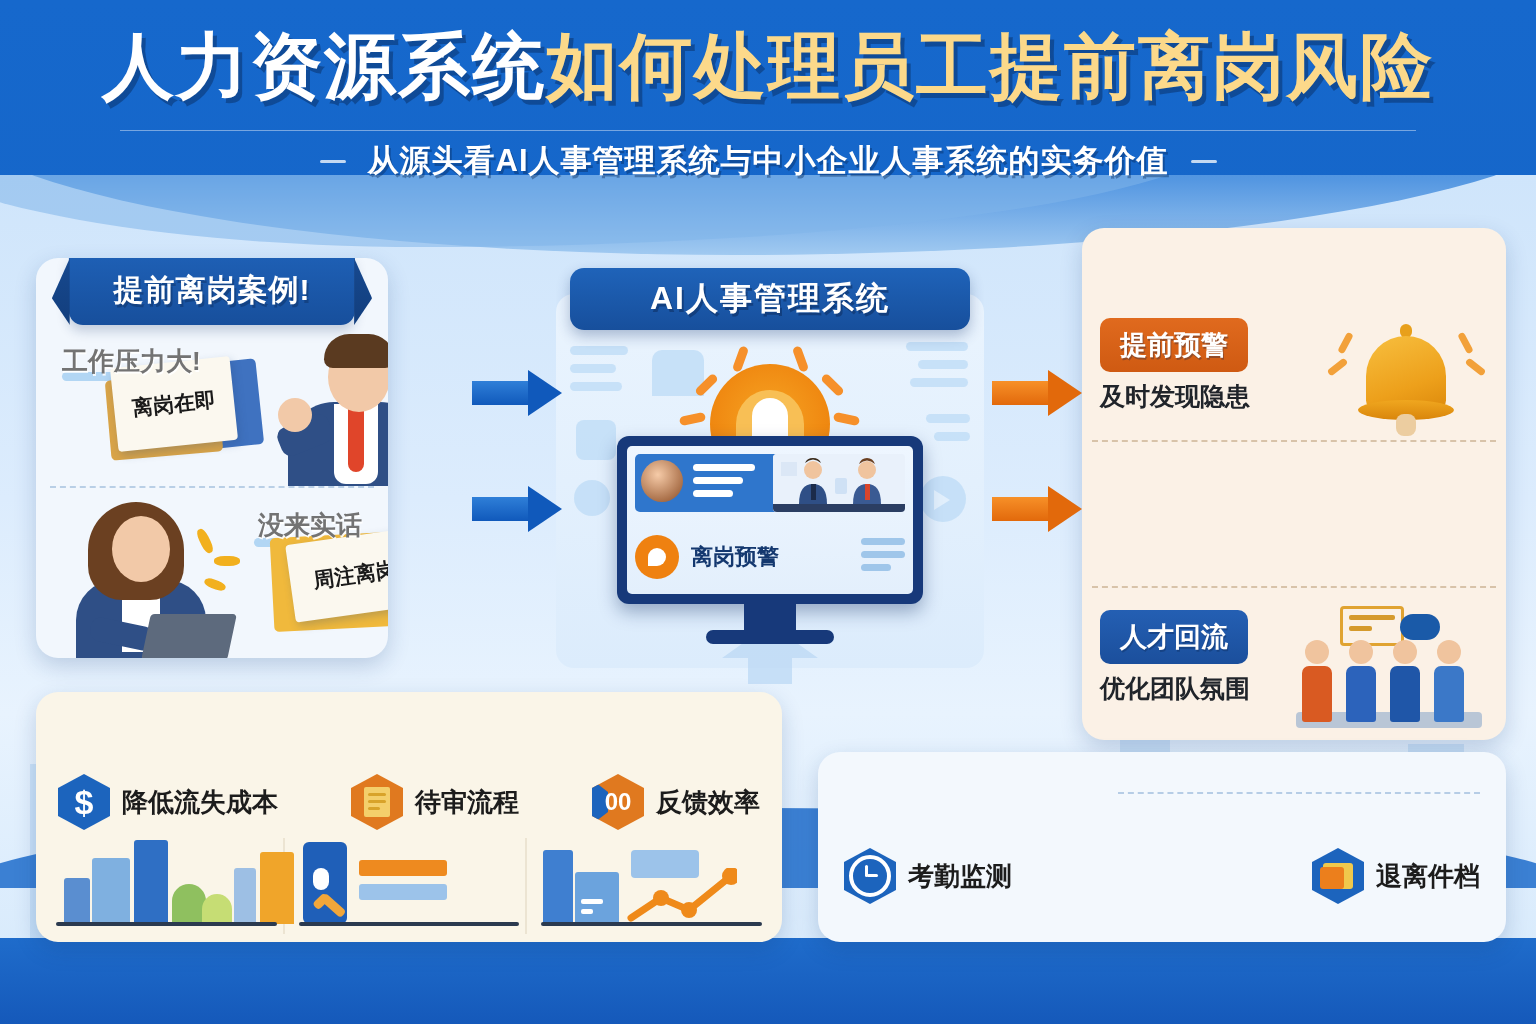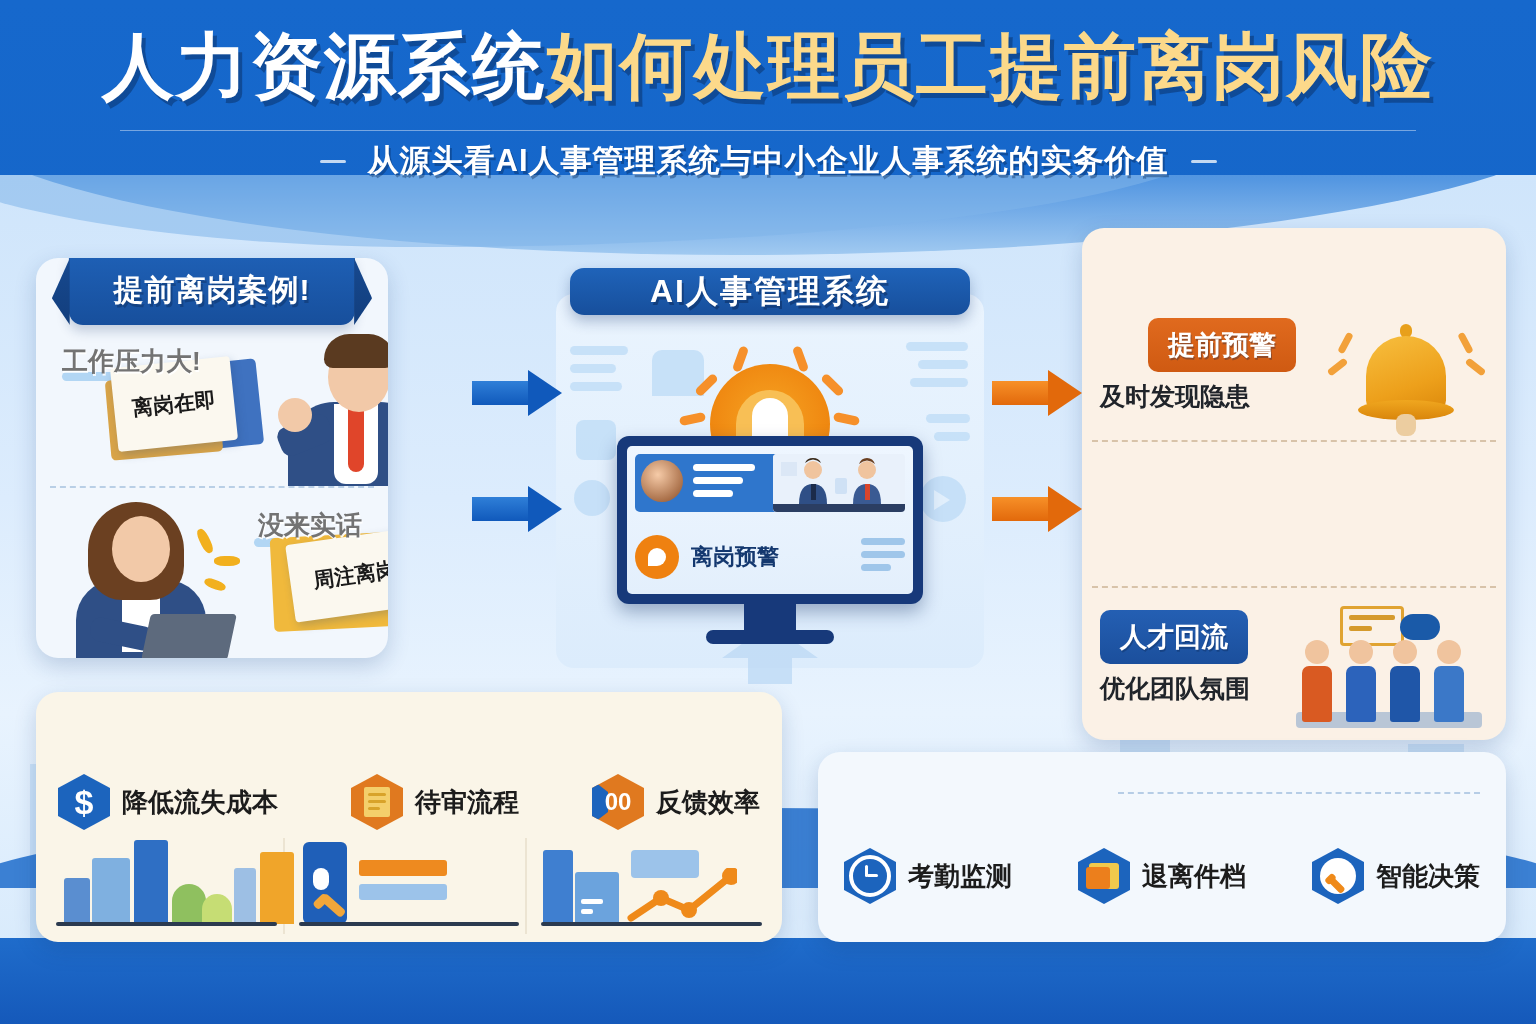--- a/index.html
+++ b/index.html
@@ -83,21 +83,21 @@
   .arrow .head{position:absolute;left:56px;top:0;width:0;height:0;border-top:23px solid transparent;border-bottom:23px solid transparent;}
   .arrow.blue .shaft{background:linear-gradient(180deg,#2f7fd8,#1059bb);}
   .arrow.blue .head{border-left:34px solid #1059bb;}
   .arrow.orange .shaft{background:linear-gradient(180deg,#f79028,#e2690b);}
   .arrow.orange .head{border-left:34px solid #e2690b;}
 
   
   #center-panel{position:absolute;left:556px;top:268px;width:428px;height:400px;z-index:4;}
   .cp-bg{position:absolute;left:0;top:26px;right:0;bottom:0;background:linear-gradient(180deg,#eaf4fe 0%,#dcecfc 100%);border-radius:18px;overflow:hidden;}
   .cp-ghost{position:absolute;background:#bcdbf6;border-radius:6px;opacity:.75;}
-  .cp-ribbon{position:absolute;left:14px;right:14px;top:0;height:47px;background:linear-gradient(180deg,#1f63b9 0%,#174f9c 100%);
+  .cp-ribbon{position:absolute;left:14px;right:14px;top:0;height:62px;background:linear-gradient(180deg,#1f63b9 0%,#174f9c 100%);
     border-radius:14px;display:flex;align-items:center;justify-content:center;box-shadow:0 6px 14px rgba(15,50,110,.3);z-index:5;}
   .cp-ribbon span{color:#fff;font-size:32px;font-weight:bold;letter-spacing:2px;text-shadow:2px 3px 0 rgba(8,30,70,.4);}
   .sunburst{position:absolute;left:50%;top:96px;transform:translateX(-50%);width:120px;height:120px;z-index:4;}
   .sb-circle{position:absolute;inset:0;border-radius:50%;background:radial-gradient(circle at 50% 45%,#f6a423 0%,#f08a12 60%,#e87c08 100%);}
   .sb-inner{position:absolute;left:26px;top:26px;width:68px;height:68px;border-radius:50% 50% 0 0;background:#f8bf55;}
   .sb-core{position:absolute;left:42px;top:34px;width:36px;height:56px;border-radius:18px 18px 0 0;background:#ffffff;}
   .sb-tri{position:absolute;left:46px;bottom:-4px;width:0;height:0;border-left:14px solid transparent;border-right:14px solid transparent;border-bottom:30px solid #1c5bae;}
   .ray{position:absolute;width:9px;height:26px;border-radius:5px;background:#f6902a;}
   .monitor{position:absolute;left:50%;top:168px;transform:translateX(-50%);width:306px;z-index:6;}
   .mon-frame{width:306px;height:168px;background:#17397a;border-radius:12px;padding:10px;box-sizing:border-box;box-shadow:0 8px 18px rgba(10,40,95,.35);}
@@ -119,21 +119,21 @@
 
   
   #right-panel{left:1082px;top:228px;width:424px;height:512px;background:#fbf1e6;}
   .rp-row{position:absolute;left:0;right:0;height:138px;}
   .rp-row.a{top:76px;}
   .rp-row.b{top:222px;}
   .rp-row.c{top:368px;}
   .rp-div{position:absolute;left:10px;right:10px;border-top:2px dashed #d8c3a9;}
   .rp-badge{position:absolute;left:18px;top:14px;padding:9px 20px;border-radius:10px;color:#fff;
     font-size:27px;font-weight:bold;white-space:nowrap;text-shadow:1px 2px 0 rgba(10,35,75,.32);z-index:3;}
-  .rp-badge.or{background:linear-gradient(180deg,#e06a1e,#cf5a12);margin-left:48px;}
+  .rp-badge.or{background:linear-gradient(180deg,#e06a1e,#cf5a12);}
   .rp-badge.bl{background:linear-gradient(180deg,#245fb3,#1b4f9c);}
   .rp-desc{position:absolute;left:18px;top:76px;font-size:25px;font-weight:bold;color:#20242a;white-space:nowrap;z-index:3;}
   .rp-art{position:absolute;right:8px;top:4px;width:200px;height:130px;z-index:2;}
 
   .bell{position:absolute;right:44px;top:14px;width:96px;height:104px;}
   .bell-body{position:absolute;left:8px;top:14px;width:80px;height:74px;border-radius:42px 42px 10px 10px;background:linear-gradient(160deg,#f7bf3f 0%,#eda01b 65%,#dd8a0c 100%);}
   .bell-lip{position:absolute;left:0;top:78px;width:96px;height:20px;border-radius:50%;background:linear-gradient(180deg,#f0a71f,#d9850b);}
   .bell-knob{position:absolute;left:42px;top:2px;width:12px;height:14px;border-radius:6px;background:#e8a01b;}
   .bell-clap{position:absolute;left:38px;top:92px;width:20px;height:22px;border-radius:8px;background:#eccda0;}
   .bell-ray{position:absolute;width:7px;height:22px;border-radius:4px;background:#f2a13a;}
@@ -520,25 +520,16 @@
       </div>
       <div class="ic-item">
         <span class="hexicon hex-blue">
           <span class="folder-ic">
               <span class="bk"></span>
               <span class="ft"></span>
             </span>
         </span>
         <span class="ic-txt">退离件档</span>
       </div>
-      <div class="ic-item">
-        <span class="hexicon hex-blue">
-          <span class="check-ic">
-              <i class="l"></i>
-              <i></i>
-            </span>
-        </span>
-        <span class="ic-txt">智能决策</span>
-      </div>
     </div>
   </div>
 
 </div>
 
 </body></html>

